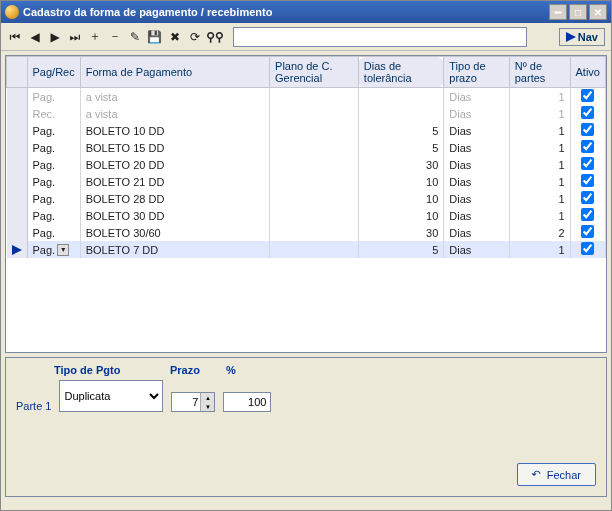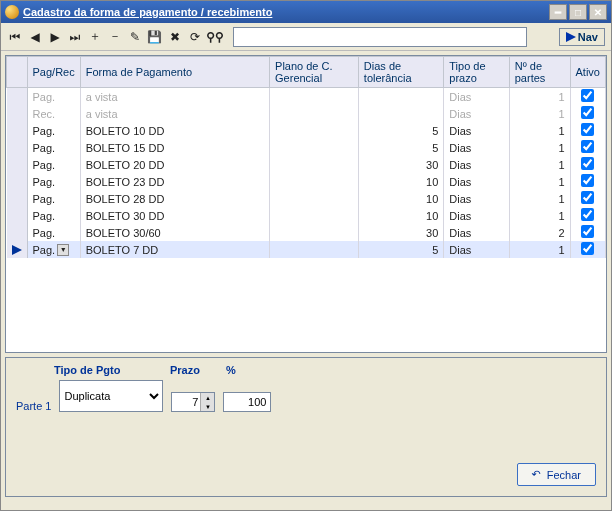--- a/index.html
+++ b/index.html
@@ -21,21 +21,21 @@
     align-items: center;
     padding: 0 4px;
     font-weight: bold;
   }
   .titlebar .icon {
     width: 14px; height: 14px;
     background: radial-gradient(circle at 30% 30%, #ffe080, #d08000);
     border-radius: 50%;
     margin-right: 4px;
   }
-  .titlebar .title { flex: 1; text-decoration: underline; }
+  .titlebar .title { flex: 1; }
   .winbtn {
     width: 18px; height: 16px;
     background: #d4d0c8;
     border: 1px solid #888;
     margin-left: 2px;
     display: flex; align-items: center; justify-content: center;
     font-size: 10px;
     cursor: pointer;
   }
   .toolbar {
@@ -168,21 +168,21 @@
     padding: 4px 14px;
     color: #003399;
     cursor: pointer;
     display: flex; align-items: center; gap: 6px;
     border-radius: 2px;
   }
   th.rowind { width:14px; padding:0; }
   th.c-pr { width:46px; }
   th.c-fp { width:210px; }
   th.c-pc { width:94px; }
-  th.c-dt { width:90px; }
+  th.c-dt { width:90px;border-radius:8px; }
   th.c-tp { width:70px; }
   th.c-np { width:64px; }
   th.c-at { width:28px; }
   .indicator svg { display:block; }
 </style>
 </head>
 <body>
 
 <div class="titlebar">
   <div class="icon"></div>
@@ -276,21 +276,21 @@
           <td>BOLETO 20 DD</td>
           <td></td>
           <td class="right">30</td>
           <td>Dias</td>
           <td class="right">1</td>
           <td class="center"><input type="checkbox" checked="" style=""></td>
         </tr>
         <tr>
           <td class="rowind indicator"></td>
           <td>Pag.</td>
-          <td>BOLETO 23 DD</td>
+          <td>BOLETO 21 DD</td>
           <td></td>
           <td class="right">10</td>
           <td>Dias</td>
           <td class="right">1</td>
           <td class="center"><input type="checkbox" checked="" style=""></td>
         </tr>
         <tr>
           <td class="rowind indicator"></td>
           <td>Pag.</td>
           <td>BOLETO 28 DD</td>

